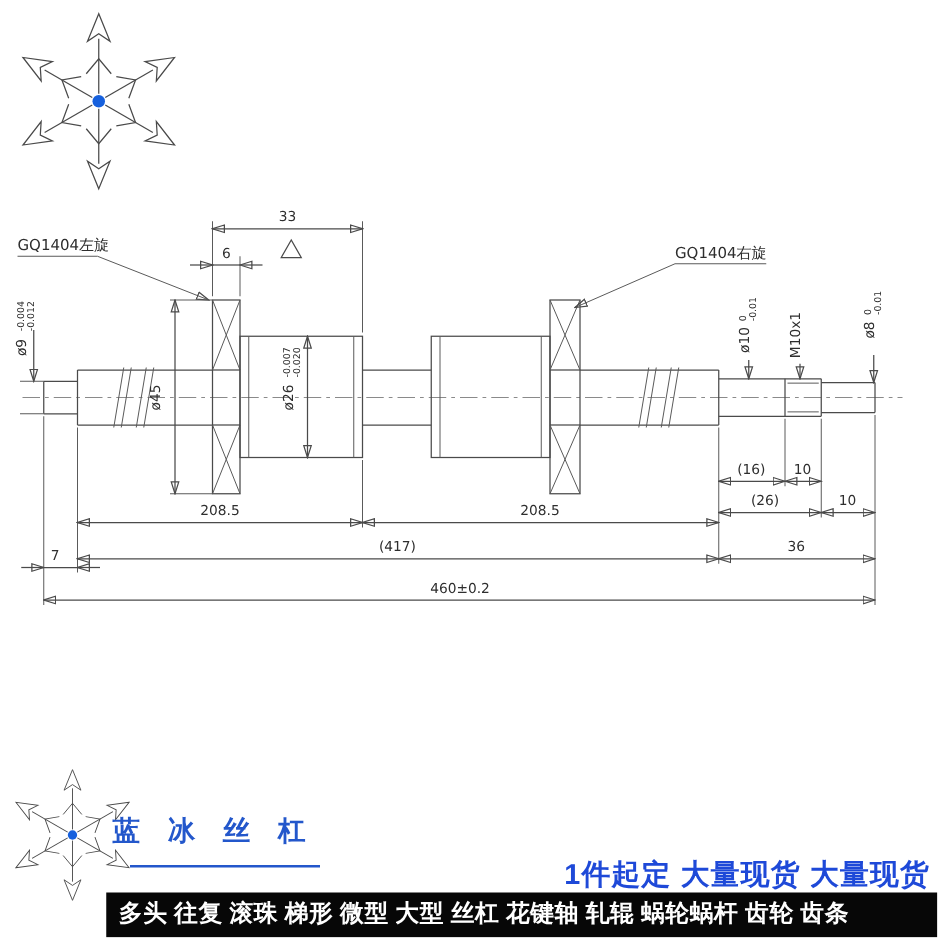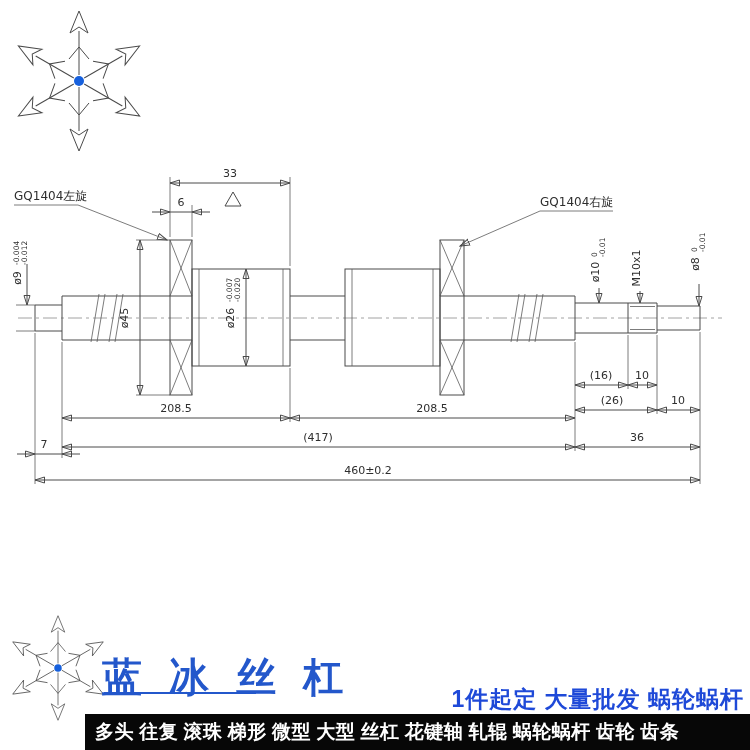--- a/index.html
+++ b/index.html
@@ -8,21 +8,21 @@
   svg{display:block;}
   .dw line,.dw rect,.dw path,.dw polygon{stroke:#4a4a4a;stroke-width:1;fill:none;}
   .dw .cl{stroke:#8a8a8a;stroke-width:0.8;stroke-dasharray:14 4 3 4;}
   .dw .thin{stroke-width:0.8;stroke:#5a5a5a;}
   .dw text{fill:#2e2e2e;font-family:"DejaVu Sans","Liberation Sans",sans-serif;stroke:none;}
   .dim{font-size:11px;}
   .callout{font-size:12px;}
   .tol{font-size:7.5px;}
   #logo-top{position:absolute;left:4px;top:6px;}
   #logo-bottom{position:absolute;left:2px;top:612px;}
-  #brand{position:absolute;left:102px;top:650px;font-size:40px;font-weight:bold;
+  #brand{position:absolute;left:90px;top:650px;font-size:22px;font-weight:bold;
          color:#2357cb;letter-spacing:8px;white-space:nowrap;}
   #brand-underline{position:absolute;left:104px;top:692px;width:152px;height:2px;background:#2357cb;}
   #promo{position:absolute;right:6px;top:684px;font-size:23px;font-weight:bold;
          color:#1e49d8;white-space:nowrap;letter-spacing:1px;}
   #catbar{position:absolute;left:85px;right:0;top:714px;height:36px;background:#070707;font-family:Liberation Serif, serif;}
   #catbar span{display:block;color:#fff;font-size:19px;font-weight:bold;line-height:36px;
          padding-left:10px;white-space:nowrap;letter-spacing:0.5px;}
 </style>
 </head>
 <body>
@@ -269,18 +269,18 @@
 
   <svg id="logo-top" width="150" height="150" viewBox="-75 -75 150 150">
     <use href="#snow" x="-75" y="-75" width="150" height="150"></use>
   </svg>
   <svg id="logo-bottom" width="112" height="112" viewBox="-75 -75 150 150">
     <use href="#snow" x="-75" y="-75" width="150" height="150"></use>
   </svg>
 
   <div id="brand">蓝 冰 丝 杠</div>
   <div id="brand-underline"></div>
-  <div id="promo">1件起定 大量批发 蜗轮蜗杆</div>
+  <div id="promo">1件起定 大量现货 大量现货</div>
   <div id="catbar">
     <span>多头 往复 滚珠 梯形 微型 大型 丝杠 花键轴 轧辊 蜗轮蜗杆 齿轮 齿条</span>
   </div>
 
 </div>
 
 </body></html>

